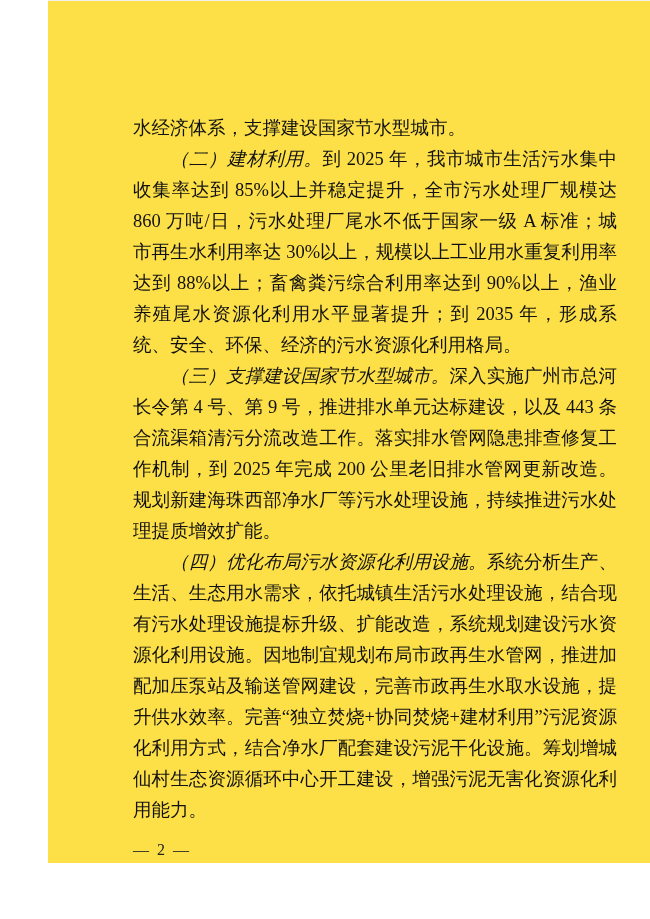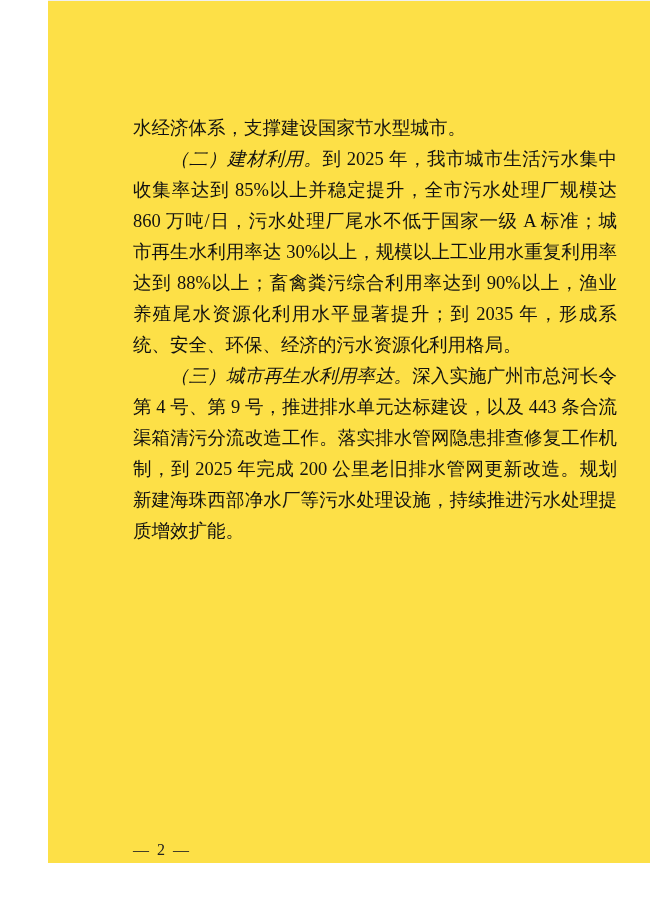--- a/index.html
+++ b/index.html
@@ -66,20 +66,23 @@
     <p>
       <span>水经济体系，支撑建设国家节水型城市。</span>
     </p>
 
     <p class="indent">
       <span class="kaiti">（二）建材利用。</span><span>到 2025 年，我市城市生活污水集中收集率达到 85%以上并稳定提升，全市污水处理厂规模达 860 万吨/日，污水处理厂尾水不低于国家一级 A 标准；城市再生水利用率达 30%以上，规模以上工业用水重复利用率达到 88%以上；畜禽粪污综合利用率达到 90%以上，渔业养殖尾水资源化利用水平显著提升；到 2035 年，形成系统、安全、环保、经济的污水资源化利用格局。</span>
     </p>
 
 
     <p class="indent">
-      <span class="kaiti">（三）城市再生水利用率达。</span><span>深入实施广州市总河长令第 4 号、第 9 号，推进排水单元达标建设，以及 443 条合流渠箱清污分流改造工作。落实排水管网隐患排查修复工作机制，到 2025 年完成 200 公里老旧排水管网更新改造。规划新建海珠西部净水厂等污水处理设施，持续推进污水处理提质增效扩能。</span>
+      <span class="kaiti">（三）支撑建设国家节水型城市。</span><span>深入实施广州市总河长令第 4 号、第 9 号，推进排水单元达标建设，以及 443 条合流渠箱清污分流改造工作。落实排水管网隐患排查修复工作机制，到 2025 年完成 200 公里老旧排水管网更新改造。规划新建海珠西部净水厂等污水处理设施，持续推进污水处理提质增效扩能。</span>
     </p>
 
+    <p class="indent">
+      <span class="kaiti">（四）优化布局污水资源化利用设施。</span><span>系统分析生产、生活、生态用水需求，依托城镇生活污水处理设施，结合现有污水处理设施提标升级、扩能改造，系统规划建设污水资源化利用设施。因地制宜规划布局市政再生水管网，推进加配加压泵站及输送管网建设，完善市政再生水取水设施，提升供水效率。完善“独立焚烧+协同焚烧+建材利用”污泥资源化利用方式，结合净水厂配套建设污泥干化设施。筹划增城仙村生态资源循环中心开工建设，增强污泥无害化资源化利用能力。</span>
+    </p>
 
   </div>
 
   <div class="footer">— 2 —</div>
 </div>
 
 </body></html>

